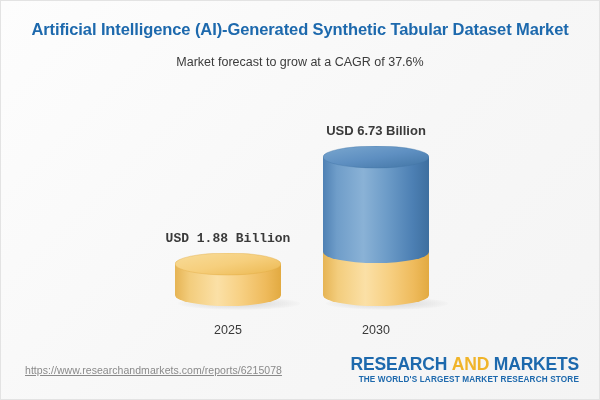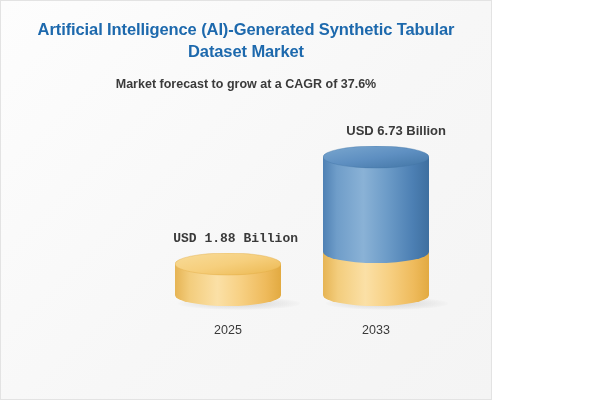--- a/index.html
+++ b/index.html
@@ -8,21 +8,21 @@
   }
   body {
     width: 600px;
     height: 400px;
     font-family: "Liberation Sans", sans-serif;
     background: #ffffff;
   }
 
   #infographic {
     position: relative;
-    width: 492px;
+    width: 600px;
     height: 400px;
     box-sizing: border-box;
     border: 1px solid #e3e3e3;
     background: linear-gradient(135deg, #fdfdfd 0%, #f7f7f7 55%, #f4f4f4 100%);
     overflow: hidden;
   }
 
   
   .header {
     position: absolute;
@@ -36,21 +36,21 @@
     font-weight: bold;
     color: #1d69ad;
     line-height: 1.32;
     letter-spacing: -0.1px;
     margin: 0;
   }
   .chart-subtitle {
     margin: 14px 0 0 0;
     font-size: 12.5px;
     color: #3b3b3b;
-    font-weight: bold;
+    font-weight: normal;
   }
 
   
   .plot {
     position: absolute;
     left: 0;
     top: 0;
     width: 600px;
     height: 348px;
   }
@@ -61,21 +61,21 @@
     width: 140px;
     text-align: center;
   }
   .bar-group.g0 { left: 157px; }
   .bar-group.g1 { left: 305px; }
 
   .value-label {
     position: absolute;
     left: 0;
     width: 140px;
-    text-align: right;
+    text-align: center;
     font-size: 13px;
     font-weight: bold;
     color: #3a3a3a;
     white-space: nowrap;
   }
 
   .year-label {
     position: absolute;
     left: 0;
     bottom: -31px;
@@ -216,19 +216,28 @@
           </defs>
 
           <path d="M0,106 L0,149 A53,11 0 0 0 106,149 L106,106 Z" fill="url(#yellowBody2)"></path>
 
           <path d="M0,11 L0,106 A53,11 0 0 0 106,106 L106,11 Z" fill="url(#blueBody)"></path>
 
           <ellipse cx="53" cy="11" rx="53" ry="11" fill="url(#blueTop)"></ellipse>
           <ellipse cx="53" cy="11" rx="53" ry="11" fill="none" stroke="#3f73a3" stroke-width="0.7" opacity="0.5"></ellipse>
         </svg>
       </div>
-      <div class="year-label">2033</div>
+      <div class="year-label">2030</div>
     </div>
 
   </div>
 
+  <div class="footer">
+    <a class="footer-url" href="#">https://www.researchandmarkets.com/reports/6215078</a>
+    <div class="logo">
+      <div class="logo-main">
+        <span class="logo-w1">RESEARCH</span><span>&nbsp;</span><span class="logo-w2">AND</span><span>&nbsp;</span><span class="logo-w3">MARKETS</span>
+      </div>
+      <div class="logo-tag">THE WORLD'S LARGEST MARKET RESEARCH STORE</div>
+    </div>
+  </div>
 
 </div>
 
 </body></html>

